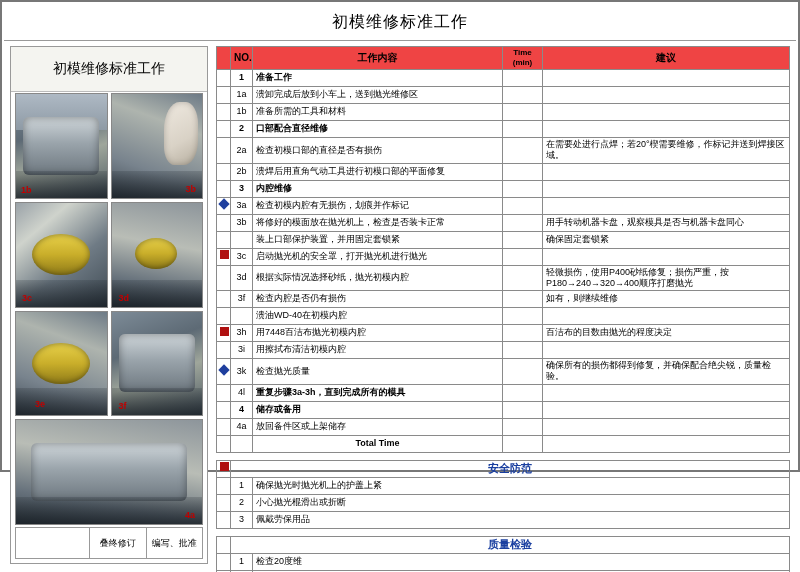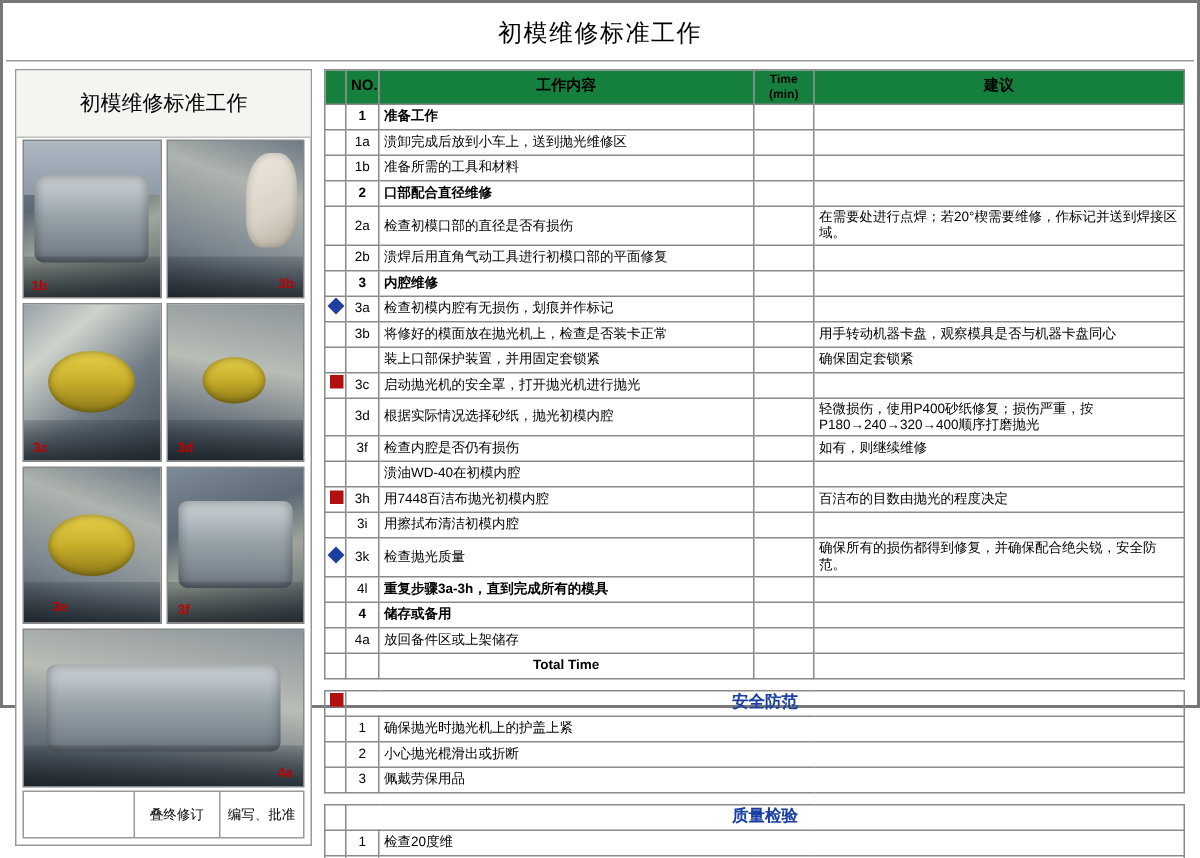--- a/index.html
+++ b/index.html
@@ -98,21 +98,21 @@
   table{
     border-collapse:collapse;width:100%;font-size:9px;table-layout:fixed;
   }
   td,th{
     border:1px solid #8a8a8a;
     padding:1px 3px;
     vertical-align:middle;
     line-height:1.25;
     height:14px;
   }
-  th{background:#15803d;font-weight:bold;text-align:center;font-size:10px;}
+  th{background:#ef4444;font-weight:bold;text-align:center;font-size:10px;}
   .c-mark{width:14px;text-align:center;}
   .c-no{width:22px;text-align:center;}
   .c-content{width:250px;}
   .c-time{width:40px;text-align:center;}
   .c-note{}
   .section{
     text-align:left;font-weight:bold;background:#fff;
   }
   .center{text-align:center;}
   .bold{font-weight:bold;}
@@ -325,21 +325,21 @@
             <td class="center">3i</td>
             <td>用擦拭布清洁初模内腔</td>
             <td></td>
             <td></td>
           </tr>
         <tr>
             <td class="center"><span class="blue-dia"></span></td>
             <td class="center">3k</td>
             <td>检查抛光质量</td>
             <td></td>
-            <td>确保所有的损伤都得到修复，并确保配合绝尖锐，安全防范。</td>
+            <td>确保所有的损伤都得到修复，并确保配合绝尖锐，质量检验。</td>
           </tr>
         <tr>
             <td></td>
             <td class="center">4l</td>
             <td class="bold">重复步骤3a-3h，直到完成所有的模具</td>
             <td></td>
             <td></td>
           </tr>
         <tr>
             <td></td>

